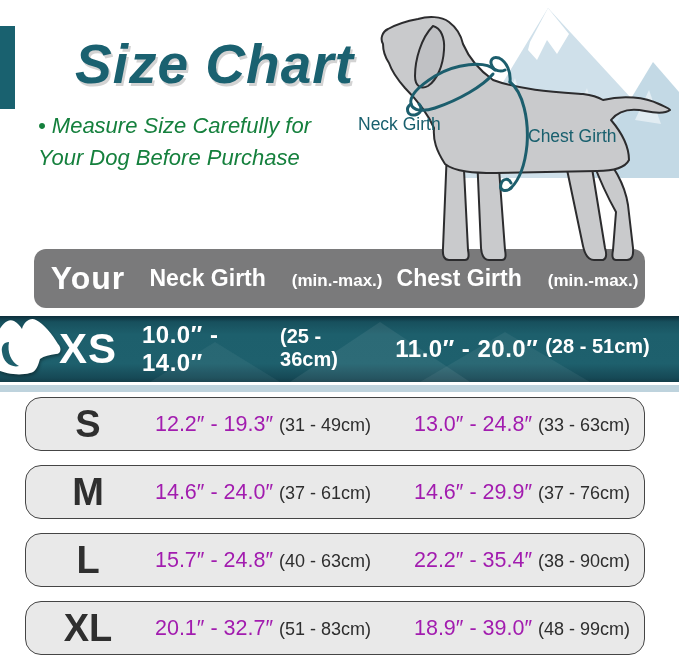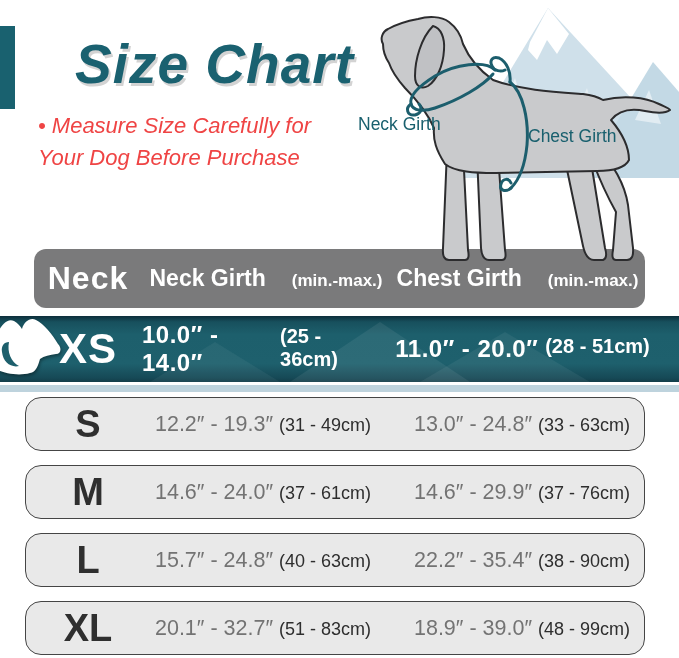--- a/index.html
+++ b/index.html
@@ -14,21 +14,21 @@
   .accent-bar { position:absolute; left:0; top:26px; width:15px; height:83px; background:#19616f; }
   .title {
     position:absolute; left:35px; top:32px; width:320px;
     font-size:55px; font-weight:bold; font-style:italic; letter-spacing:1px;
     color:#1a6170; text-shadow:2px 3px 0 rgba(175,175,175,.55);
     white-space:nowrap;
     margin-left:40px;
   }
   .note {
     position:absolute; left:38px; top:110px; width:290px;
-    font-size:22px; font-style:italic; color:#ef4444; line-height:1.45;
+    font-size:22px; font-style:italic; color:#15803d; line-height:1.45;
   }
 
   
   .dog-scene { position:absolute; left:335px; top:0; width:344px; height:272px; z-index:3; }
   .dog-scene svg { display:block; }
 
   
   .header-bar {
     position:absolute; left:34px; top:249px; width:611px; height:59px;
     background:#7a7a7b; border-radius:12px; z-index:2;
@@ -61,21 +61,21 @@
   .size-row {
     position:absolute; left:25px; width:620px; height:54px;
     background:#e9e9e9; border:1.5px solid #454545; border-radius:16px;
     display:flex; align-items:center; color:#2d2d2d;
   }
   .row-s  { top:397px; } .row-m  { top:465px; } .row-l  { top:533px; } .row-xl { top:601px; }
   .size-row .col-size { width:112px; display:flex; justify-content:center; padding-left:12px; }
   .size-row .col-neck { width:250px; display:flex; justify-content:center; align-items:baseline; gap:6px; }
   .size-row .col-chest { flex:1; display:flex; justify-content:center; align-items:baseline; gap:6px; padding-left:12px; }
   .row-letter { font-size:38px; font-weight:bold; color:#2f2f2f; }
-  .row-in { font-size:21.5px; color:#737373; }
+  .row-in { font-size:21.5px; color:#a21caf; }
   .row-cm { font-size:18px; color:#2e2e2e;text-align:center; }
 </style>
 </head>
 <body>
 
 <div class="page">
 
   <div class="accent-bar"></div>
   <div class="title">Size Chart</div>
   <div class="note">• Measure Size Carefully for Your Dog Before Purchase</div>
@@ -133,21 +133,21 @@
         <path d="M 175 82 C 176 72 172 62 164 58 C 158 56 154 60 157 66 C 159 71 166 72 170 70"></path>
       </g>
 
       <text x="23" y="130" font-size="17.5" fill="#19606e">Neck Girth</text>
       <text x="193" y="142" font-size="17.5" fill="#19606e">Chest Girth</text>
     </svg>
   </div>
 
   <div class="header-bar">
     <div class="col-size">
-        <span class="hdr-size">Neck</span>
+        <span class="hdr-size">Your</span>
       </div>
     <div class="col-neck">
       <span class="hdr-main">Neck Girth</span>
       <span class="hdr-sub">(min.-max.)</span>
     </div>
     <div class="col-chest">
       <span class="hdr-main">Chest Girth</span>
       <span class="hdr-sub">(min.-max.)</span>
     </div>
   </div>

